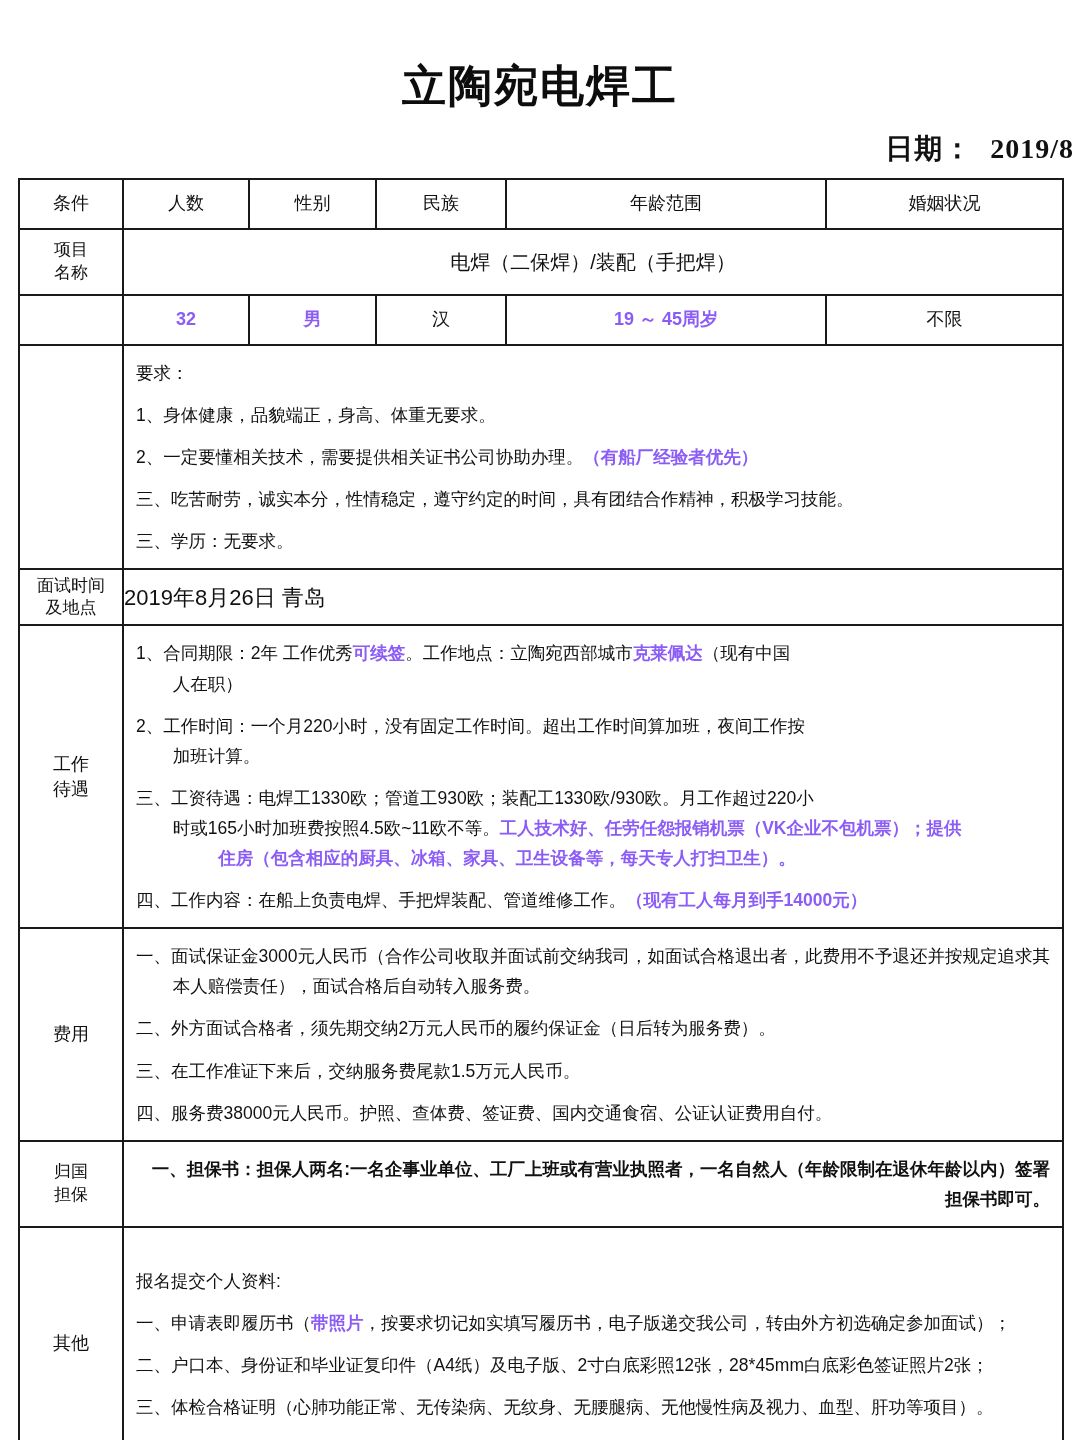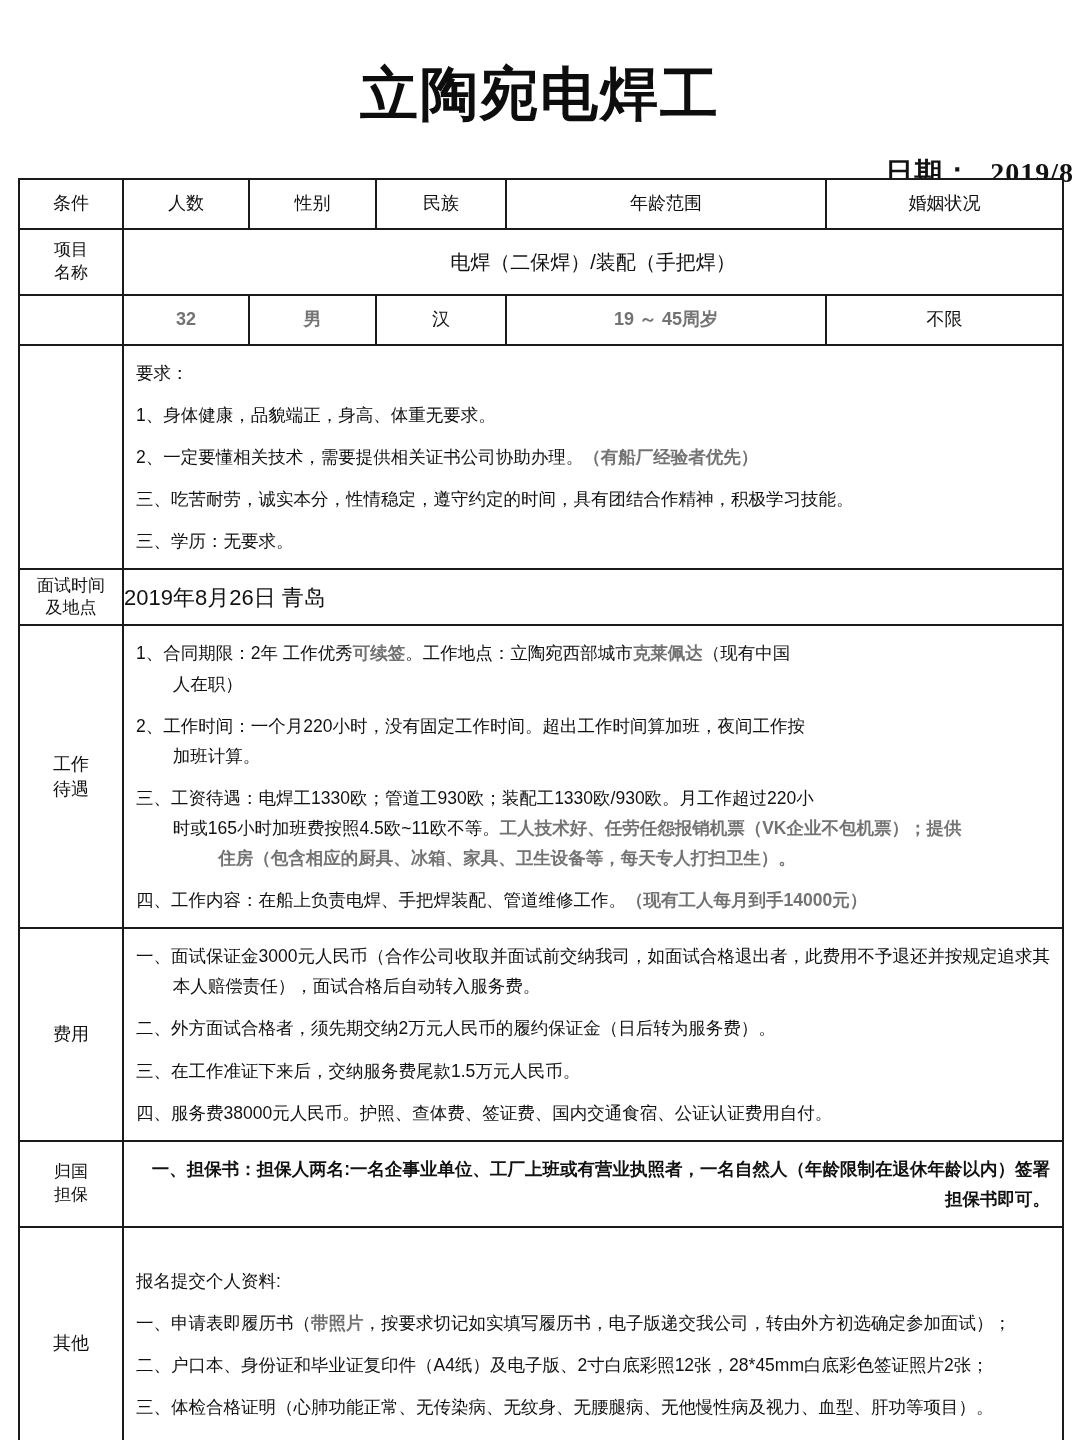--- a/index.html
+++ b/index.html
@@ -12,35 +12,35 @@
     height: 1440px;
     overflow: hidden;
     font-family: "Liberation Sans", "DejaVu Sans", sans-serif;
     color: #111111;
     position: relative;
   }
 
   
   .doc-title {
     text-align: center;
-    font-size: 58px;
+    font-size: 44px;
     font-weight: bold;
     letter-spacing: 2px;
     margin: 0;
     padding-top: 62px;
     line-height: 1.1;
     color: #0d0d0d;
     font-family: "Liberation Sans", "DejaVu Sans", sans-serif;
   }
   .doc-date-row {
     display: flex;
     justify-content: flex-end;
     align-items: baseline;
     padding-right: 6px;
-    margin-top: 28px;
+    margin-top: 20px;
     font-family: "Liberation Serif", "DejaVu Serif", serif;
   }
   .doc-date-label {
     font-size: 28px;
     font-weight: bold;
     letter-spacing: 1px;
   }
   .doc-date-value {
     font-size: 28px;
     font-weight: bold;
@@ -76,21 +76,21 @@
   .ctr {
     text-align: center;
     font-size: 18px;
     line-height: 1.3;
     padding: 8px 4px;
   }
   .ctr.big {
     font-size: 20px;
   }
   .red {
-    color: #737373;
+    color: #8b5cf6;
     font-weight: bold;
   }
   .bold { font-weight: normal; }
 
   .body-cell {
     padding: 12px 10px 12px 12px;
     font-size: 17.5px;
     line-height: 1.72;
     text-align: left;
     vertical-align: middle;

